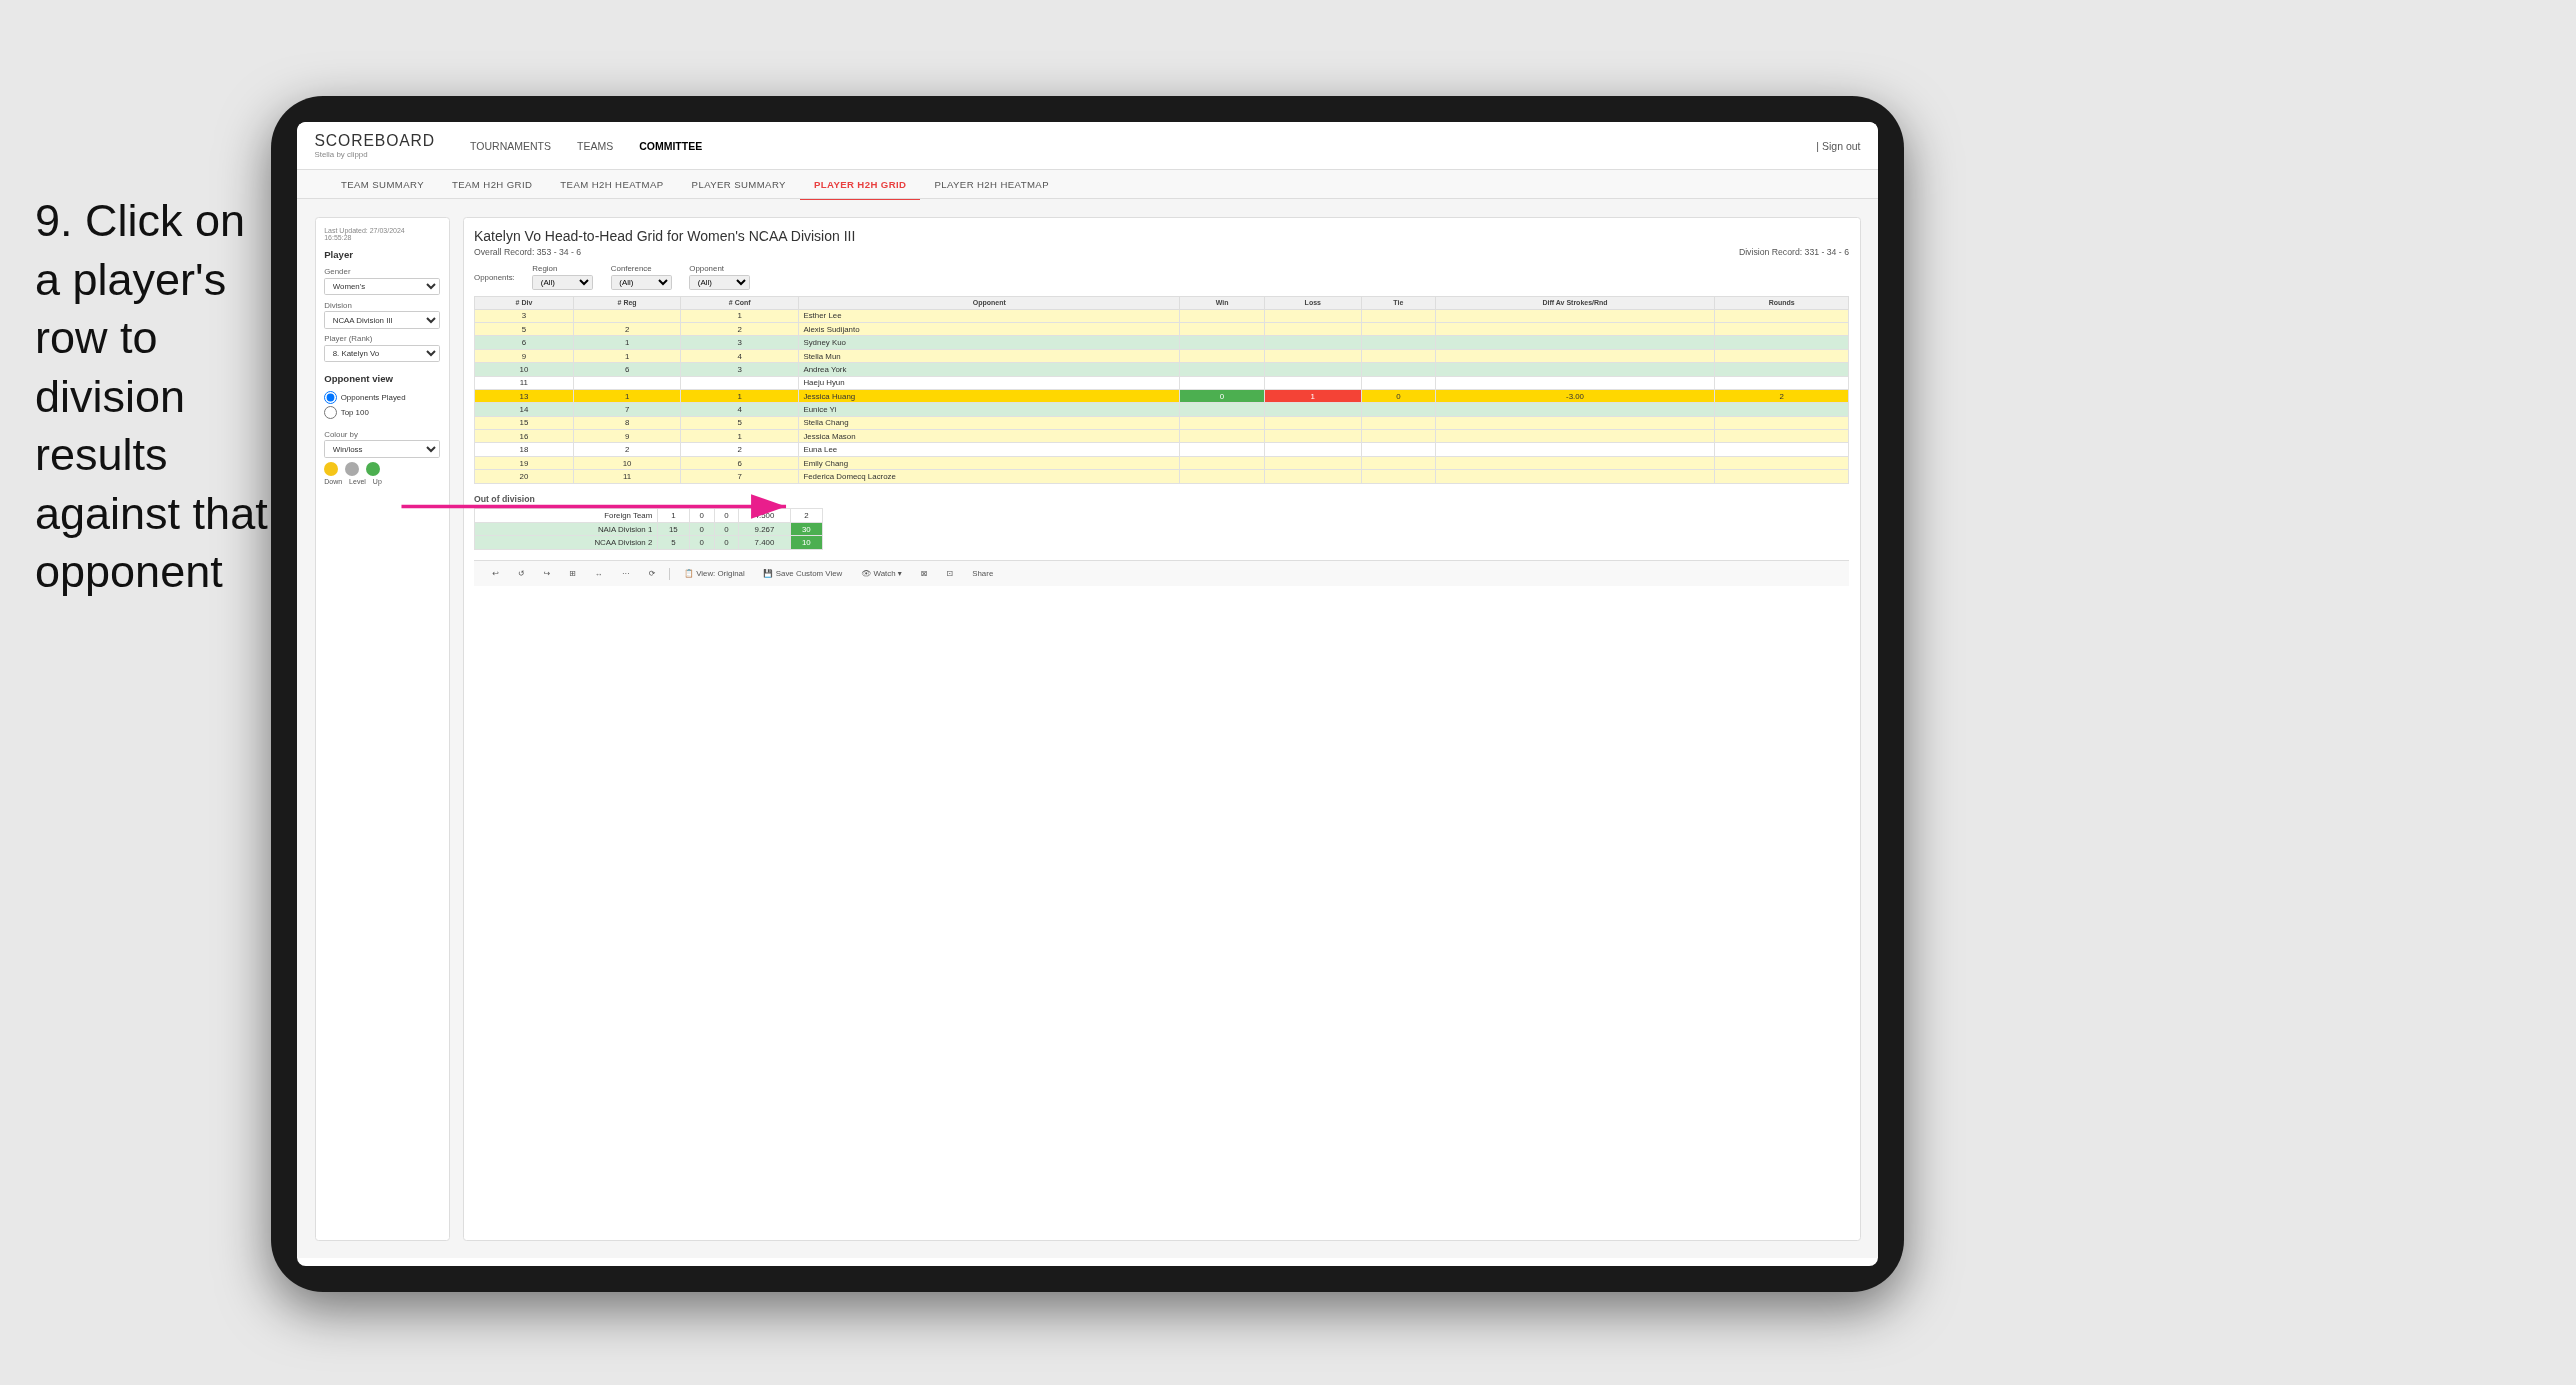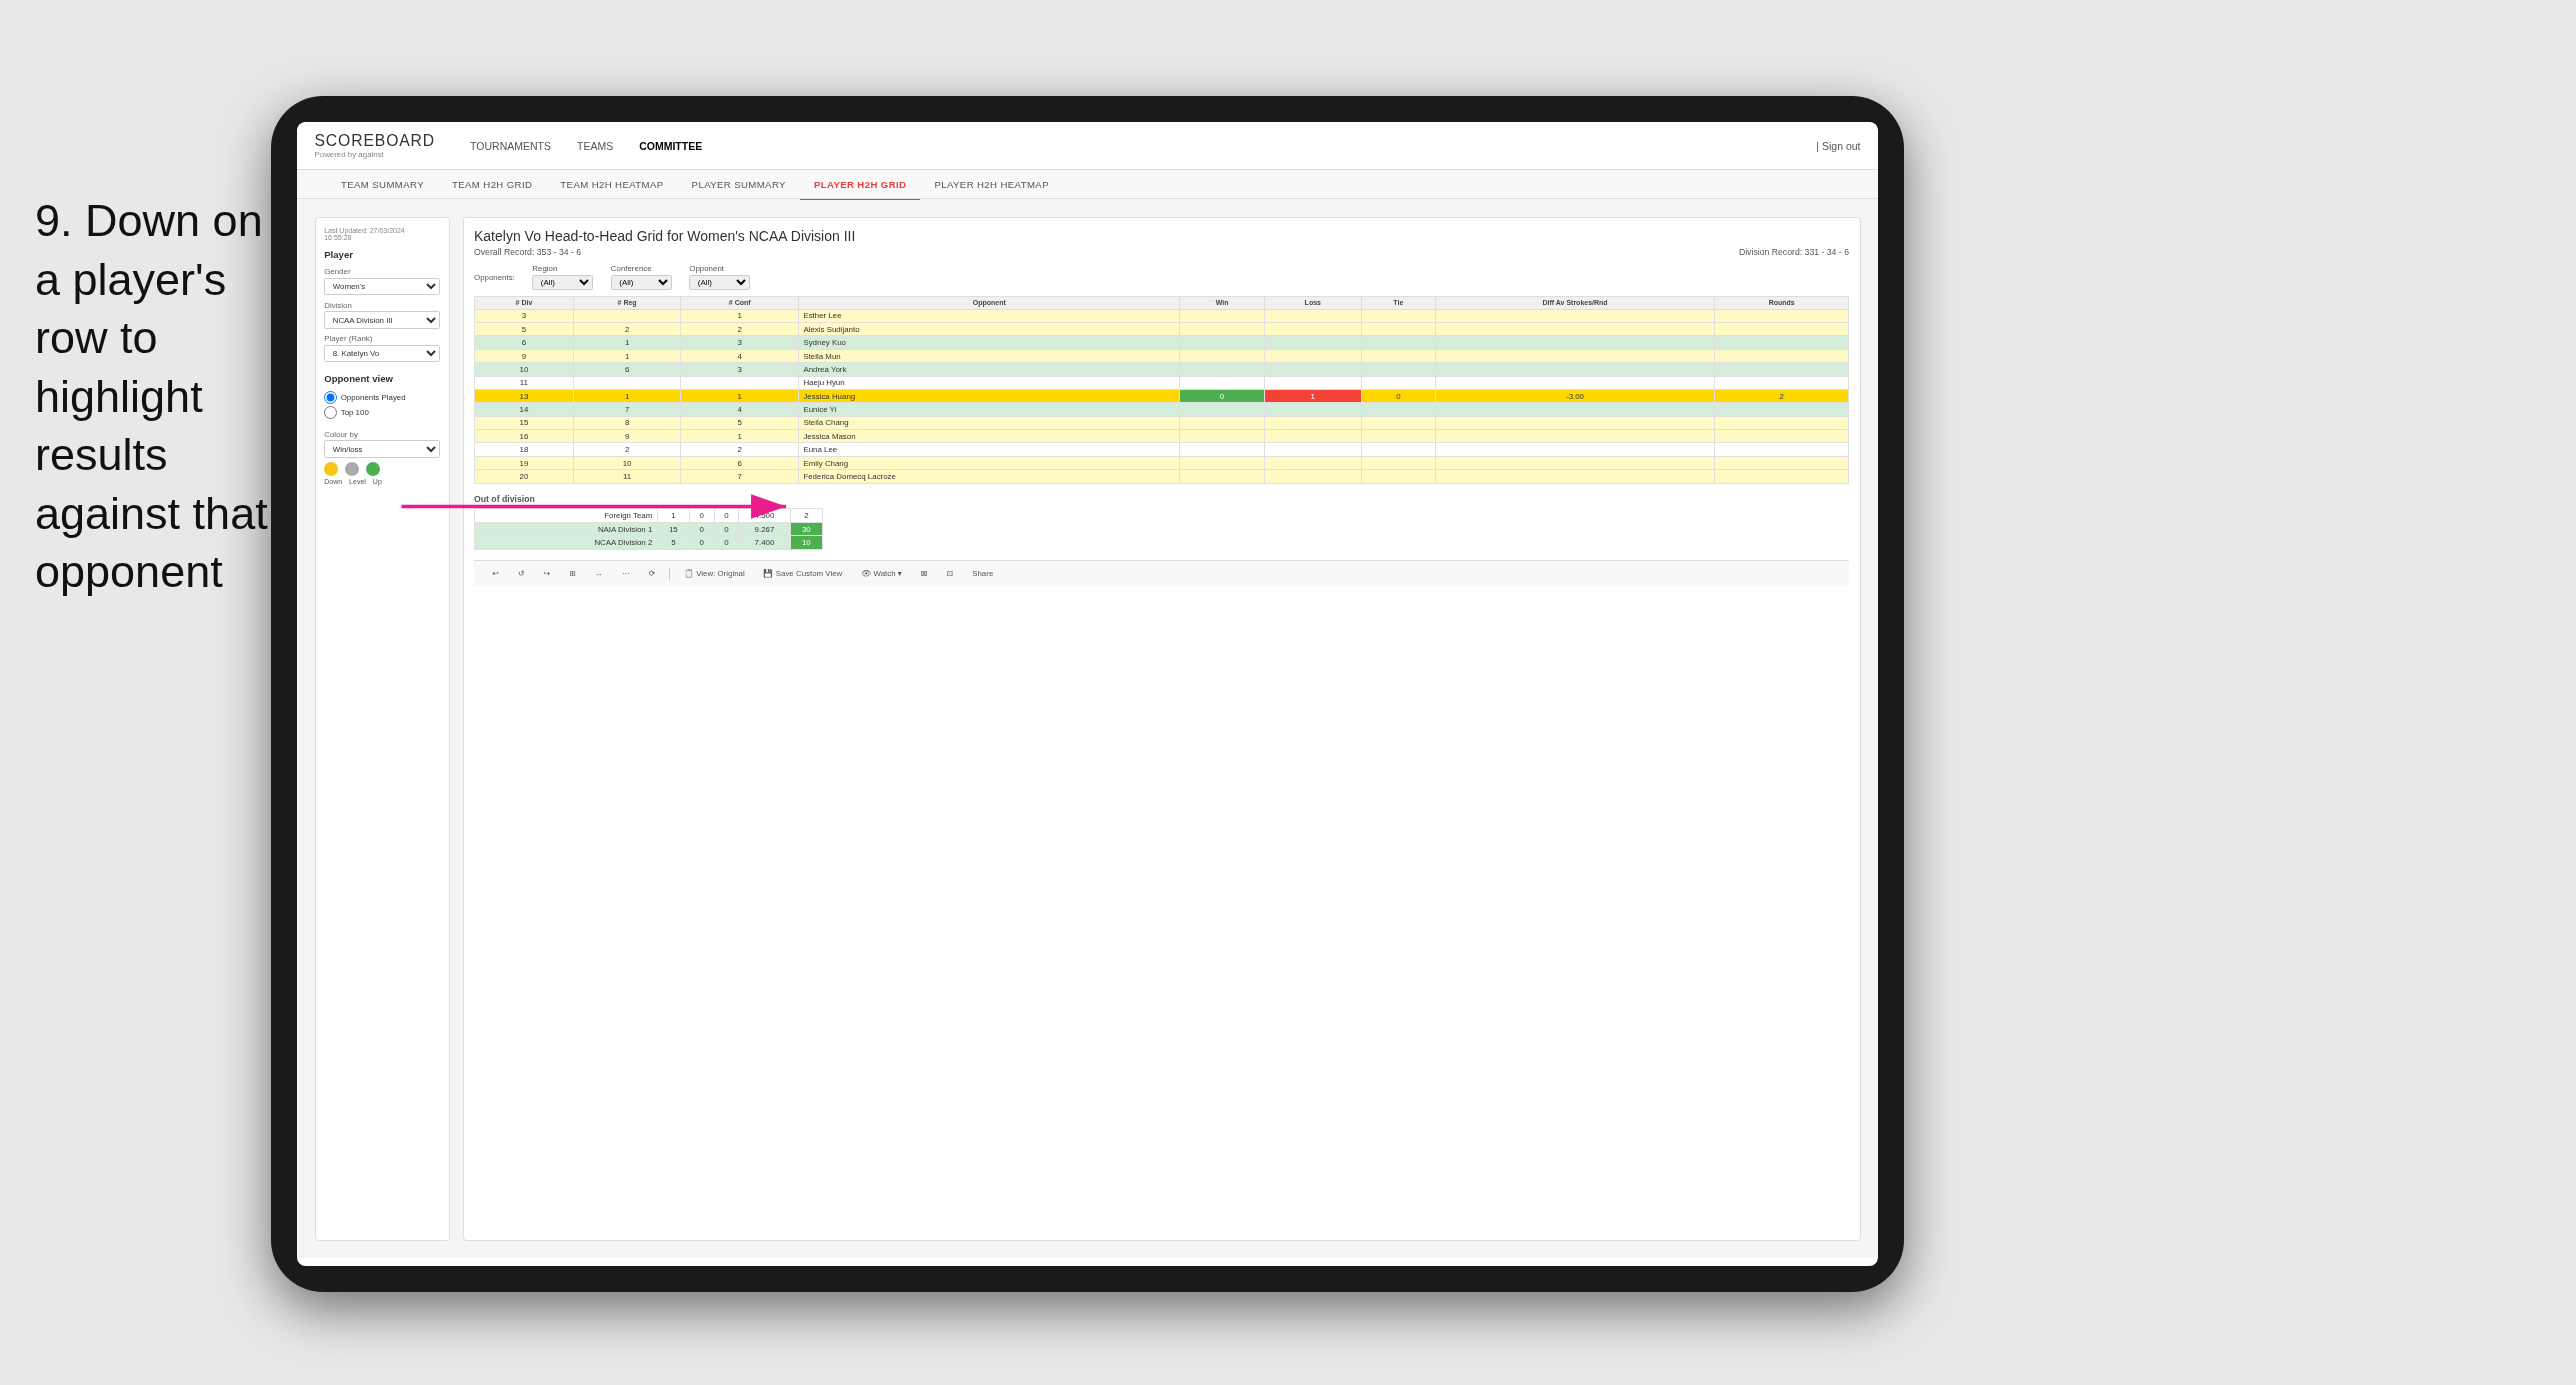--- a/index.html
+++ b/index.html
@@ -343,30 +343,30 @@
       background: #ccc;
     }
   </style>
 </head>
 <body>
 
 <div style="position:absolute;left:0;top:0;width:2576px;height:1386px;background:#e8e8e8;"></div>
 
 <div class="instruction">
   <span>9.</span>
-  <span>Down on a player's row to highlight results against that opponent</span>
+  <span>Click on a player's row to division results against that opponent</span>
 </div>
 
 <div class="tablet-shell">
   <div class="tablet-screen">
 
     <div class="top-nav">
       <div class="logo-area">
         <span class="logo-text">SCOREBOARD</span>
-        <span class="logo-sub">Powered by against</span>
+        <span class="logo-sub">Stella by clippd</span>
       </div>
       <div class="nav-links">
         <a class="nav-link">TOURNAMENTS</a>
         <a class="nav-link">TEAMS</a>
         <a class="nav-link active">COMMITTEE</a>
       </div>
       <span class="sign-out">| <span>Sign out</span></span>
     </div>
 
     <div class="sub-nav">

